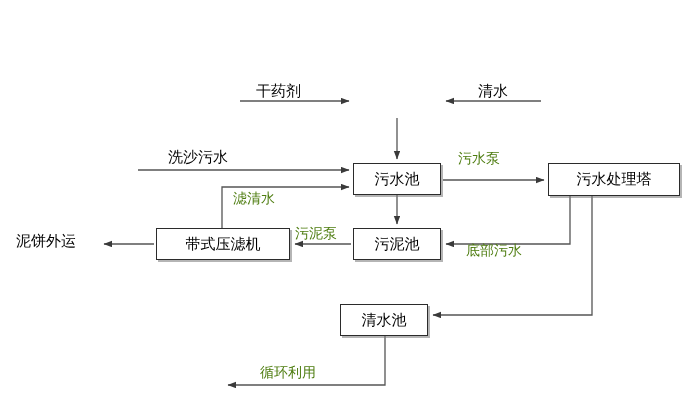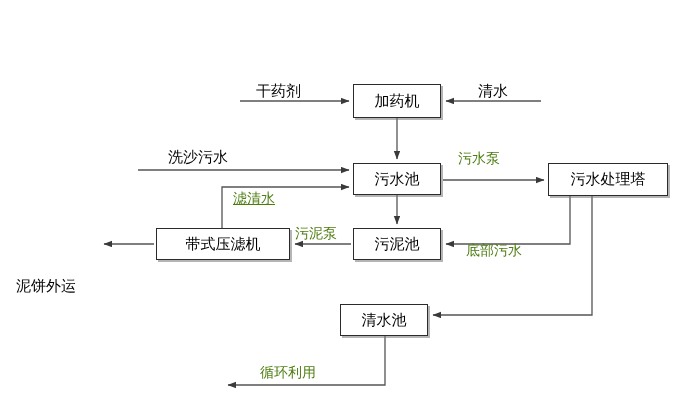--- a/index.html
+++ b/index.html
@@ -98,29 +98,26 @@
 
       <path d="M154,244 L104,244" marker-end="url(#arrow)"></path>
 
       <path d="M592,196 L592,315 L433,315" marker-end="url(#arrow)"></path>
 
       <path d="M385,332 L385,385 L228,385" marker-end="url(#arrow)"></path>
 
     </g>
   </svg>
 
-  <div class="node" style="left:353px; top:84px; width:88px; height:34px;">
-    <span>加药机</span>
-  </div>
 
   <div class="node" style="left:353px; top:163px; width:88px; height:32px;">
     <span>污水池</span>
   </div>
 
-  <div class="node" style="left:548px; top:163px; width:120px; height:33px;">
+  <div class="node" style="left:548px; top:163px; width:132px; height:33px;">
     <span>污水处理塔</span>
   </div>
 
   <div class="node" style="left:353px; top:228px; width:88px; height:32px;">
     <span>污泥池</span>
   </div>
 
   <div class="node" style="left:156px; top:228px; width:134px; height:32px;">
     <span>带式压滤机</span>
   </div>
@@ -128,23 +125,23 @@
   <div class="node" style="left:340px; top:304px; width:88px; height:32px;">
     <span>清水池</span>
   </div>
 
   <div class="terminal-label" style="left:256px; top:82px;">干药剂</div>
 
   <div class="terminal-label" style="left:478px; top:82px;">清水</div>
 
   <div class="terminal-label" style="left:168px; top:148px;font-family:Liberation Serif, serif;">洗沙污水</div>
 
-  <div class="terminal-label" style="left:16px; top:232px;margin-top:45px;">泥饼外运</div>
+  <div class="terminal-label" style="left:16px; top:232px;">泥饼外运</div>
 
-  <div class="edge-label" style="left:233px; top:190px;text-decoration:underline;">滤清水</div>
+  <div class="edge-label" style="left:233px; top:190px;">滤清水</div>
 
   <div class="edge-label" style="left:458px; top:150px;">污水泵</div>
 
   <div class="edge-label" style="left:295px; top:225px;">污泥泵</div>
 
   <div class="edge-label" style="left:466px; top:242px;">底部污水</div>
 
   <div class="edge-label" style="left:260px; top:364px;">循环利用</div>
 
 </div>

